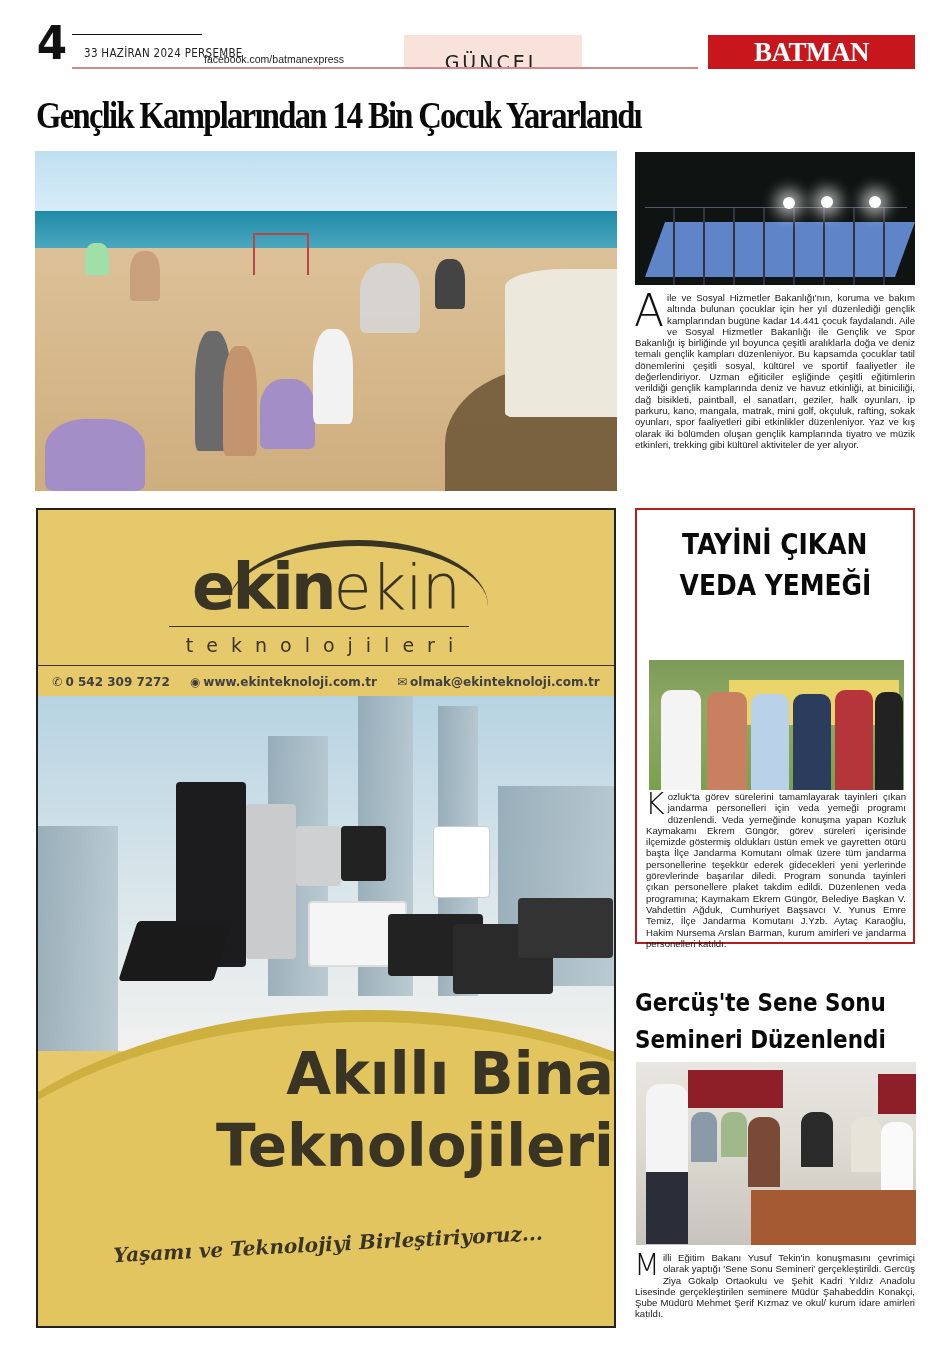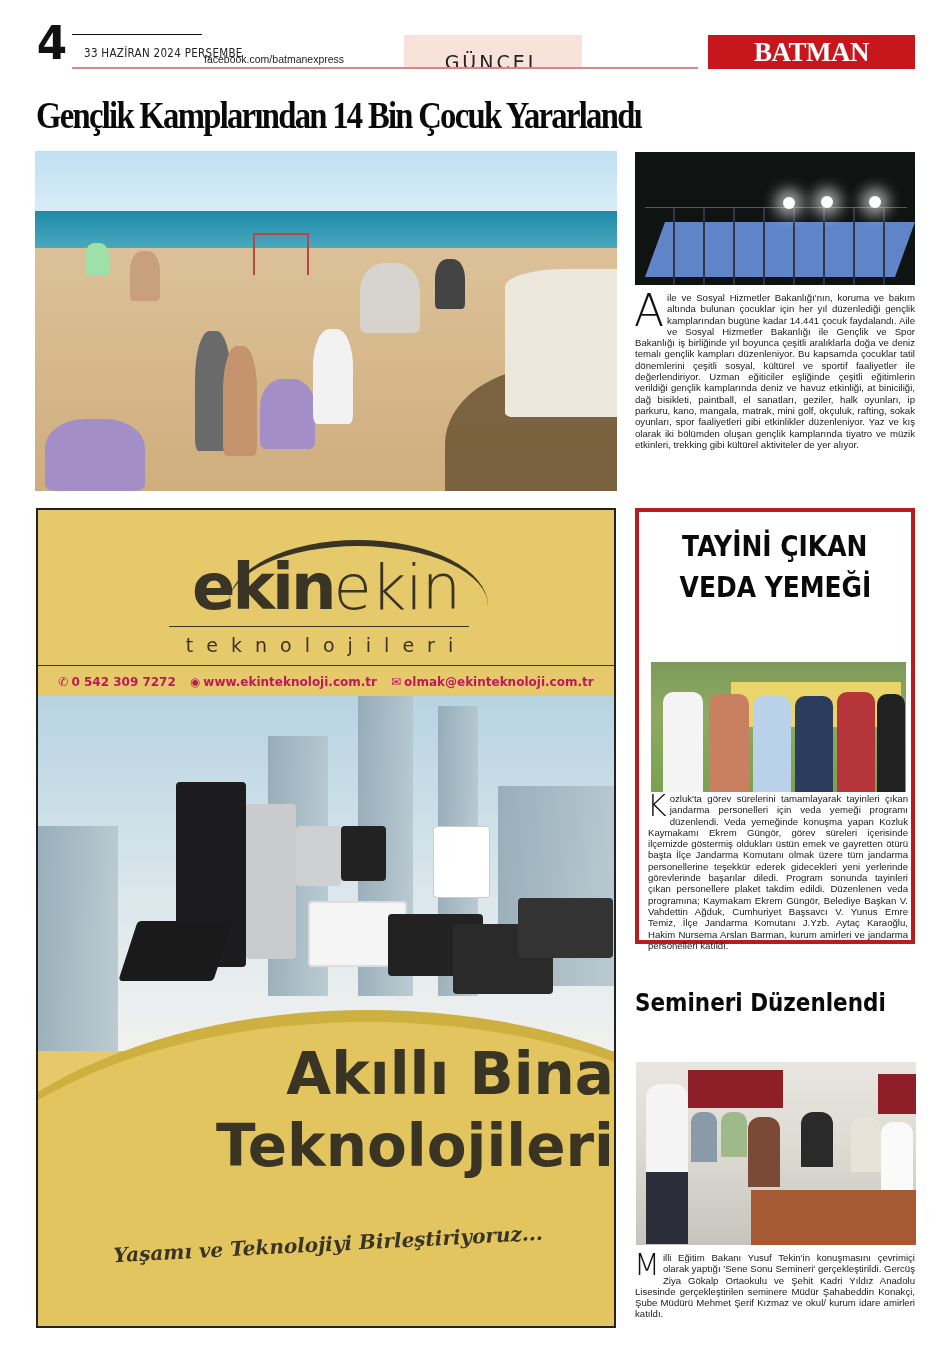--- a/index.html
+++ b/index.html
@@ -37,30 +37,30 @@
   .art1{left:635px;top:292px;width:280px;}
   
   .ad{left:36px;top:508px;width:580px;height:820px;background:#e6c96a;border:2px solid #222;box-sizing:border-box;overflow:hidden;}
   .ad-logo{position:absolute;left:0;top:40px;width:100%;text-align:center;}
   .logo-ekin{font-family:"DejaVu Sans",sans-serif;font-weight:bold;font-size:64px;color:#3a3424;letter-spacing:-3px;}
   .logo-grup{font-family:"DejaVu Sans",sans-serif;font-weight:200;font-size:62px;color:#3a3424;letter-spacing:-1px;}
   .logo-arc{position:absolute;left:190px;top:30px;width:260px;height:60px;border-top:6px solid #3a3424;border-radius:50% 50% 0 0/100% 100% 0 0;}
   .logo-line{position:absolute;left:131px;top:116px;width:300px;height:1px;background:#3a3424;}
   .logo-sub{position:absolute;left:0;top:124px;width:100%;text-align:center;font-family:"DejaVu Sans",sans-serif;font-size:19px;letter-spacing:13px;color:#3a3424;}
   .ad-divider{position:absolute;left:0;top:155px;width:100%;height:1px;background:#3a3424;}
-  .ad-contact{position:absolute;left:0;top:160px;width:100%;height:24px;display:flex;justify-content:center;gap:14px;align-items:center;font-family:"DejaVu Sans",sans-serif;font-weight:bold;font-size:12px;color:#be185d;}
+  .ad-contact{position:absolute;left:0;top:160px;width:100%;height:24px;display:flex;justify-content:center;gap:20px;align-items:center;font-family:"DejaVu Sans",sans-serif;font-weight:bold;font-size:12px;color:#404040;}
   .ad-contact .ic{font-size:12px;margin-right:3px;}
   .ad-photo{position:absolute;left:0;top:186px;width:100%;height:355px;background:linear-gradient(#b7d3e2,#dde8ec 60%,#f1f1ef);overflow:hidden;}
   .bldg{position:absolute;background:linear-gradient(90deg,#8fa6b2,#b4c5cd);opacity:0.85;}
   .device{position:absolute;border-radius:4px;}
   .ad-curve{position:absolute;left:-120px;top:500px;width:900px;height:500px;border-radius:50%;background:#e3c560;border-top:12px solid #cdb03f;}
   .ad-title{position:absolute;left:0;top:528px;width:100%;text-align:right;font-family:"DejaVu Sans",sans-serif;font-weight:bold;font-size:58px;line-height:72px;color:#3a3424;}
   .ad-slogan{position:absolute;left:30px;top:722px;width:520px;text-align:center;font-family:"DejaVu Serif",serif;font-style:italic;font-weight:bold;font-size:20px;color:#3a3424;transform:rotate(-3deg);}
   
-  .box2{left:635px;top:508px;width:280px;height:436px;border:4px solid #b91c1c;box-sizing:border-box;}
+  .box2{left:635px;top:508px;width:280px;height:436px;border:2px solid #b91c1c;box-sizing:border-box;}
   .box2-title{position:absolute;left:0;top:14px;width:100%;text-align:center;font-family:"DejaVu Sans",sans-serif;font-weight:bold;font-size:29px;line-height:41px;color:#0a0a0a;}
   .box2-title span{display:inline-block;transform:scaleX(0.86);}
   .group-photo{position:absolute;left:12px;top:150px;width:255px;height:130px;background:linear-gradient(#7e9a5a,#8eaa62 40%,#7aa14e);overflow:hidden;}
   .art2{position:absolute;left:9px;top:281px;width:260px;}
   
   .h3{left:635px;top:984px;width:285px;font-family:"DejaVu Sans",sans-serif;font-weight:bold;font-size:25px;line-height:37px;color:#0a0a0a;white-space:nowrap;}
   .h3 span{display:inline-block;transform:scaleX(0.86);transform-origin:left;}
   .class-photo{left:636px;top:1062px;width:280px;height:183px;background:linear-gradient(#e8e6e0,#dedbd3 45%,#c7c4bd);overflow:hidden;}
   .art3{left:635px;top:1252px;width:280px;}
 </style>
@@ -159,20 +159,21 @@
     <div style="position:absolute;left:144px;top:34px;width:38px;height:96px;background:#2c3c5c;border-radius:10px 10px 0 0;"></div>
     <div style="position:absolute;left:186px;top:30px;width:38px;height:100px;background:#b5353a;border-radius:10px 10px 0 0;"></div>
     <div style="position:absolute;left:226px;top:32px;width:28px;height:98px;background:#222;border-radius:10px 10px 0 0;"></div>
   </div>
   <div class="article art2">
     <span class="dropcap" style="font-size:30px;line-height:24px;">K</span><span>ozluk'ta görev sürelerini tamamlayarak tayinleri çıkan jandarma personelleri için veda yemeği programı düzenlendi. Veda yemeğinde konuşma yapan Kozluk Kaymakamı Ekrem Güngör, görev süreleri içerisinde ilçemizde göstermiş oldukları üstün emek ve gayretten ötürü başta İlçe Jandarma Komutanı olmak üzere tüm jandarma personellerine teşekkür ederek gidecekleri yeni yerlerinde görevlerinde başarılar diledi. Program sonunda tayinleri çıkan personellere plaket takdim edildi. Düzenlenen veda programına; Kaymakam Ekrem Güngör, Belediye Başkan V. Vahdettin Ağduk, Cumhuriyet Başsavcı V. Yunus Emre Temiz, İlçe Jandarma Komutanı J.Yzb. Aytaç Karaoğlu, Hakim Nursema Arslan Barman, kurum amirleri ve jandarma personelleri katıldı.</span>
   </div>
 </div>
 
 <div class="abs h3">
+  <div><span>Gercüş'te Sene Sonu</span></div>
   <div><span>Semineri Düzenlendi</span></div>
 </div>
 <div class="abs class-photo">
   <div style="position:absolute;left:52px;top:8px;width:95px;height:38px;background:#8e1e28;"></div>
   <div style="position:absolute;left:242px;top:12px;width:38px;height:40px;background:#8e1e28;"></div>
   <div style="position:absolute;left:10px;top:22px;width:42px;height:160px;background:linear-gradient(#f4f4f4 0 55%,#2b2e38 55%);border-radius:14px 14px 0 0;"></div>
   <div style="position:absolute;left:55px;top:50px;width:26px;height:50px;background:#8a9aa8;border-radius:10px 10px 0 0;"></div>
   <div style="position:absolute;left:85px;top:50px;width:26px;height:45px;background:#9fb98a;border-radius:10px 10px 0 0;"></div>
   <div style="position:absolute;left:112px;top:55px;width:32px;height:70px;background:#7a4a36;border-radius:12px 12px 0 0;"></div>
   <div style="position:absolute;left:165px;top:50px;width:32px;height:55px;background:#2a2a2a;border-radius:12px 12px 0 0;"></div>

